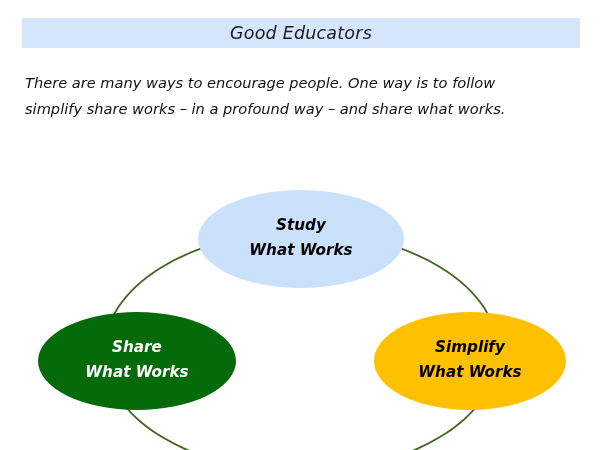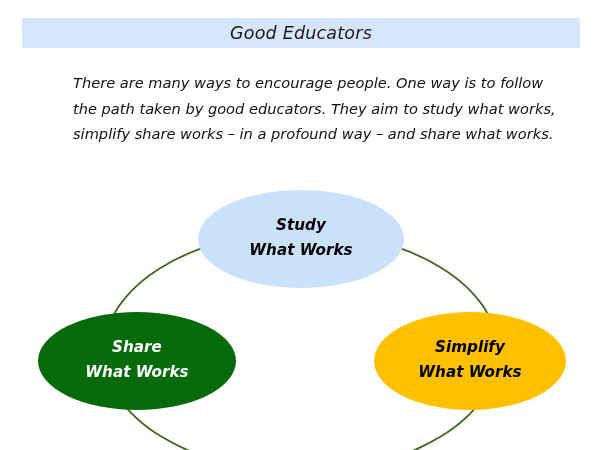--- a/index.html
+++ b/index.html
@@ -53,21 +53,20 @@
     width: 552px;
     font-family: "DejaVu Sans", sans-serif;
     font-style: italic;
     font-size: 14.6px;
     line-height: 25.5px;
     color: #111111;
   }
   .body-line {
     display: block;
     white-space: nowrap;
-    margin-left: 48px;
   }
 
   
   .diagram {
     position: absolute;
     left: 0;
     top: 172px;
     width: 600px;
     height: 280px;
     text-decoration: underline;
@@ -91,21 +90,20 @@
 <body>
 
 <div class="slide">
 
   <div class="title-bar">
     <span class="title-text">Good Educators</span>
   </div>
 
   <div class="body-text">
     <span class="body-line">There are many ways to encourage people. One way is to follow</span>
-    <span class="body-line">the path taken by good educators. They aim to study what works,</span>
     <span class="body-line">simplify share works – in a profound way – and share what works.</span>
   </div>
 
   <div class="diagram">
     <svg width="600" height="280" viewBox="0 0 600 280" xmlns="http://www.w3.org/2000/svg">
 
       <ellipse cx="301" cy="180" rx="197" ry="120" fill="none" stroke="#41661f" stroke-width="1.8"></ellipse>
 
       <g>
         <ellipse cx="301" cy="67" rx="103" ry="49" fill="#c9e1fb" stroke="none"></ellipse>

